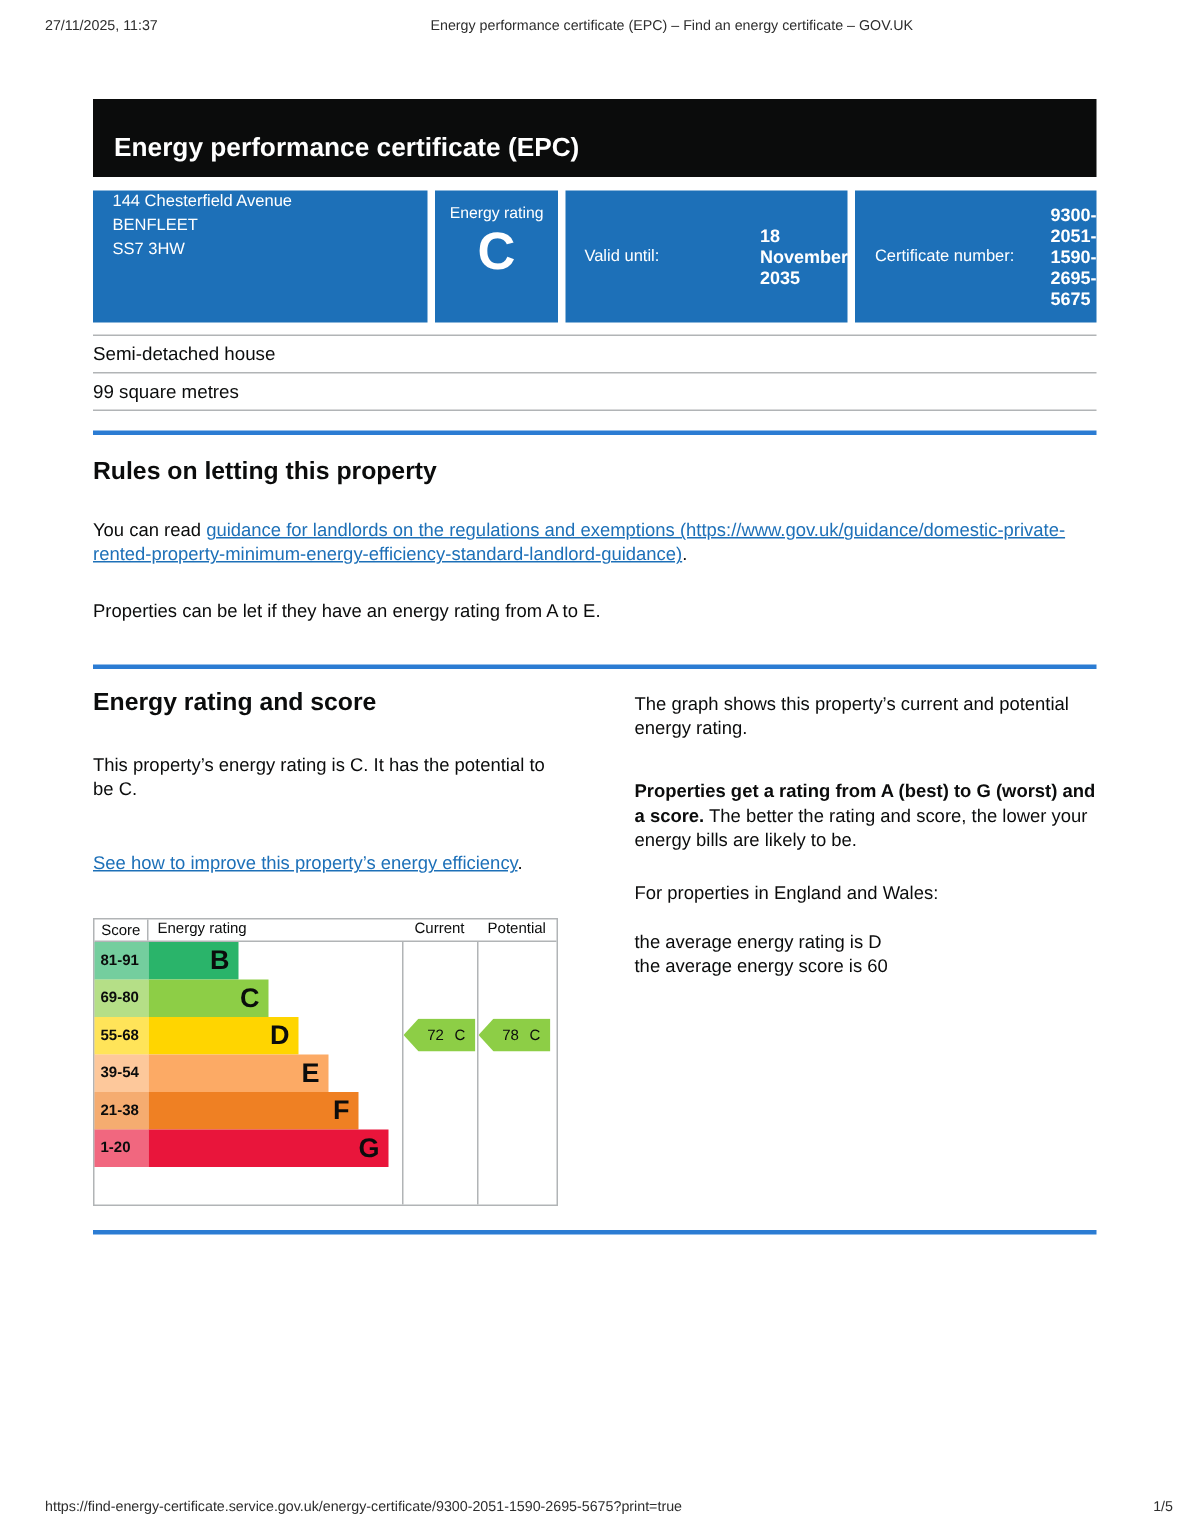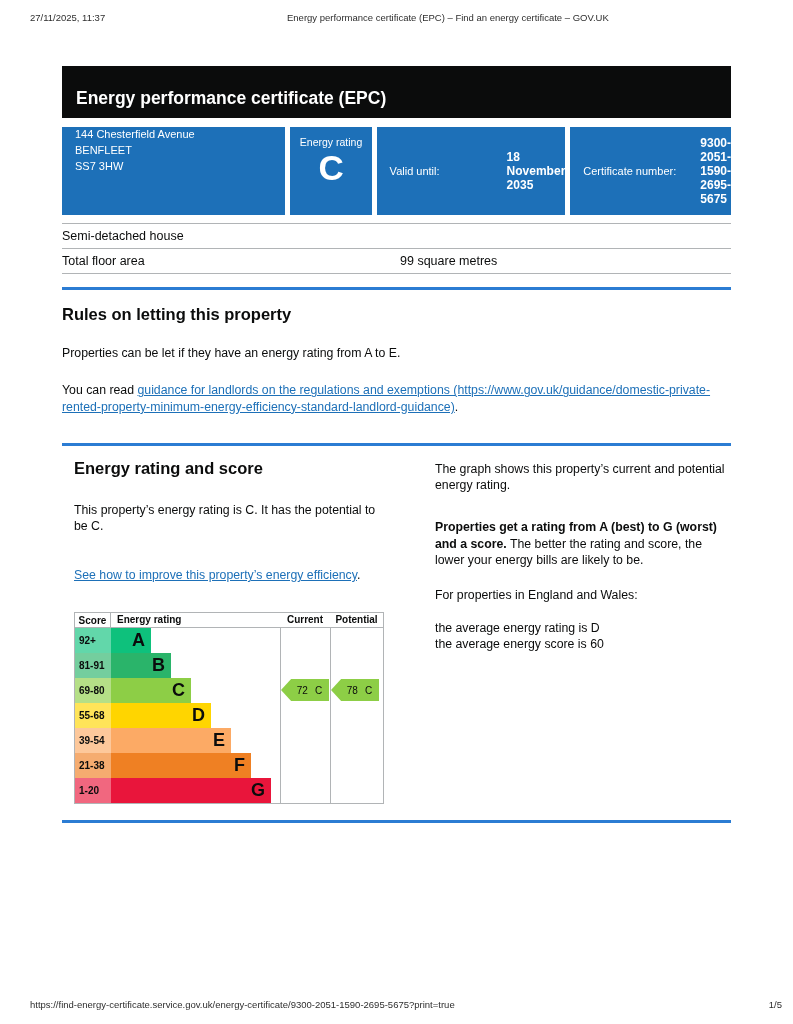--- a/index.html
+++ b/index.html
@@ -46,33 +46,33 @@
   .kv-key { width:338px; flex:none; }
 
   .rule-blue { border:0; border-top:3px solid #2b7cd3; margin:13px 0 0; }
 
   .section-h { font-size:16.5px; font-weight:bold; margin:15px 0 0; }
   p { font-size:12.3px; line-height:1.32; margin:0; }
   .p-space { margin-top:21px; }
 
   
   .two-col { display:flex; margin-top:13px; }
-  .col-left { width:345px; flex:none;margin-left:12px; }
+  .col-left { width:345px; flex:none; }
   .col-right { margin-left:16px; flex:1; }
   .col-left .section-h { margin-top:0; }
   .col-left .narrow { max-width:302px; margin-top:24px; }
   .col-left .link-para { max-width:292px; margin-top:33px; }
   .col-right .rp1 { margin-top:2px; }
   .col-right .rp2 { margin-top:26px; }
   .col-right .rp3 { margin-top:19px; }
   .col-right .rp4 { margin-top:17px; }
 
   
   .chart { width:310px; margin-top:28px; border:1px solid #b1b4b6; position:relative; background:#fff; }
-  .chart-head { display:flex; height:15px; border-bottom:1px solid #b1b4b6; font-size:10px; font-weight:bold; align-items:center; }
+  .chart-head { display:flex; height:15px; border-bottom:1px solid #b1b4b6; font-size:10px; font-weight:normal; align-items:center; }
   .ch-score { width:36px; flex:none; text-align:center; border-right:1px solid #b1b4b6; height:100%; line-height:15px; }
   .ch-band  { flex:1; padding-left:6px; }
   .ch-cur   { width:50px; flex:none; text-align:center; }
   .ch-pot   { width:53px; flex:none; text-align:center; }
   .chart-body { position:relative; height:175px; }
   .vline { position:absolute; top:-16px; bottom:0; width:1px; background:#b1b4b6; }
   .vline.v1 { left:205px; top:0; }
   .vline.v2 { left:255px; top:0; }
   .band-row { display:flex; height:25px; }
   .score-cell { width:36px; flex:none; font-size:10px; font-weight:bold; display:flex; align-items:center; padding-left:4px; }
@@ -118,30 +118,29 @@
         <span class="value">9300-2051-1590-2695-5675</span>
       </div>
     </div>
   </div>
 
   <div class="kv-table">
     <div class="kv-row">
       <div class="kv-val">Semi-detached house</div>
     </div>
     <div class="kv-row">
-      <div class="kv-key">Total floor area</div>
       <div class="kv-val">99 square metres</div>
     </div>
   </div>
 
   <hr class="rule-blue">
 
   <h2 class="section-h">Rules on letting this property</h2>
+  <p class="p-space"><span>You can read </span><a>guidance for landlords on the regulations and exemptions (https://www.gov.uk/guidance/domestic-private-rented-property-minimum-energy-efficiency-standard-landlord-guidance)</a><span>.</span></p>
   <p class="p-space">Properties can be let if they have an energy rating from A to E.</p>
-  <p class="p-space"><span>You can read </span><a>guidance for landlords on the regulations and exemptions (https://www.gov.uk/guidance/domestic-private-rented-property-minimum-energy-efficiency-standard-landlord-guidance)</a><span>.</span></p>
 
   <hr class="rule-blue" style="margin-top:28px">
 
   <div class="two-col">
     <div class="col-left">
       <h2 class="section-h">Energy rating and score</h2>
       <p class="narrow">This property’s energy rating is C. It has the potential to be C.</p>
       <p class="link-para"><a>See how to improve this property’s energy efficiency</a><span>.</span></p>
 
       <div class="chart">
@@ -155,24 +154,20 @@
           <div class="vline v1"></div>
           <div class="vline v2"></div>
           <div class="arrow" id="current-arrow" style="background: rgb(141, 206, 70); left: 206px; top: 51.5px;">
               <span>72</span>
               <span class="band-letter">C</span>
             </div>
           <div class="arrow" id="potential-arrow" style="background: rgb(141, 206, 70); left: 256px; top: 51.5px;">
               <span>78</span>
               <span class="band-letter">C</span>
             </div>
-        <div class="band-row">
-              <div class="score-cell" style="background: rgba(14, 193, 124, 0.65);">92+</div>
-              <div class="band-bar" style="width: 40px; background: rgb(14, 193, 124);">A</div>
-            </div>
             <div class="band-row">
               <div class="score-cell" style="background: rgba(42, 180, 106, 0.65);">81-91</div>
               <div class="band-bar" style="width: 60px; background: rgb(42, 180, 106);">B</div>
             </div>
             <div class="band-row">
               <div class="score-cell" style="background: rgba(141, 206, 70, 0.65);">69-80</div>
               <div class="band-bar" style="width: 80px; background: rgb(141, 206, 70);">C</div>
             </div>
             <div class="band-row">
               <div class="score-cell" style="background: rgba(255, 213, 0, 0.65);">55-68</div>

